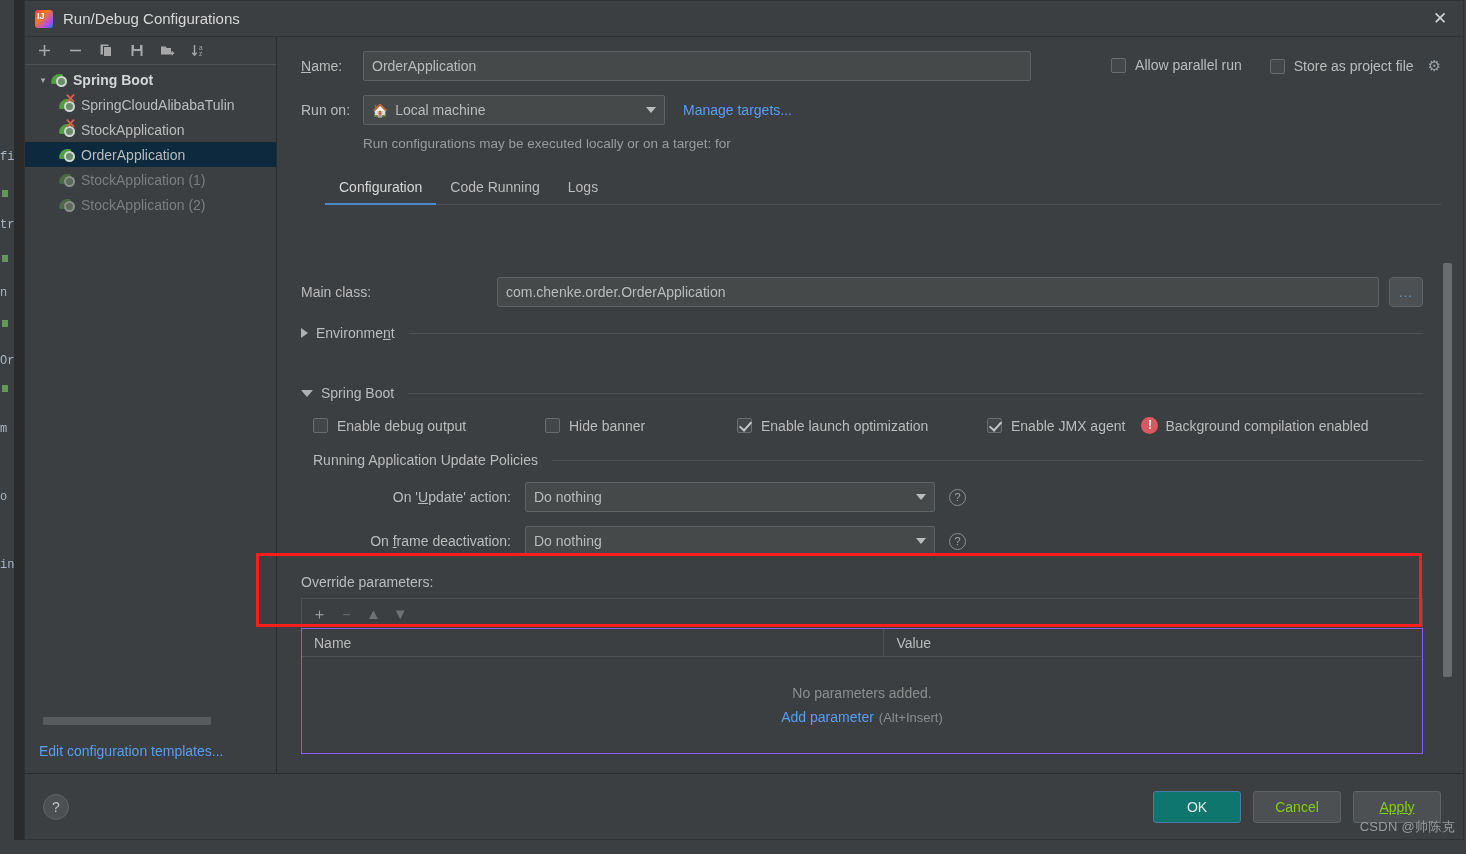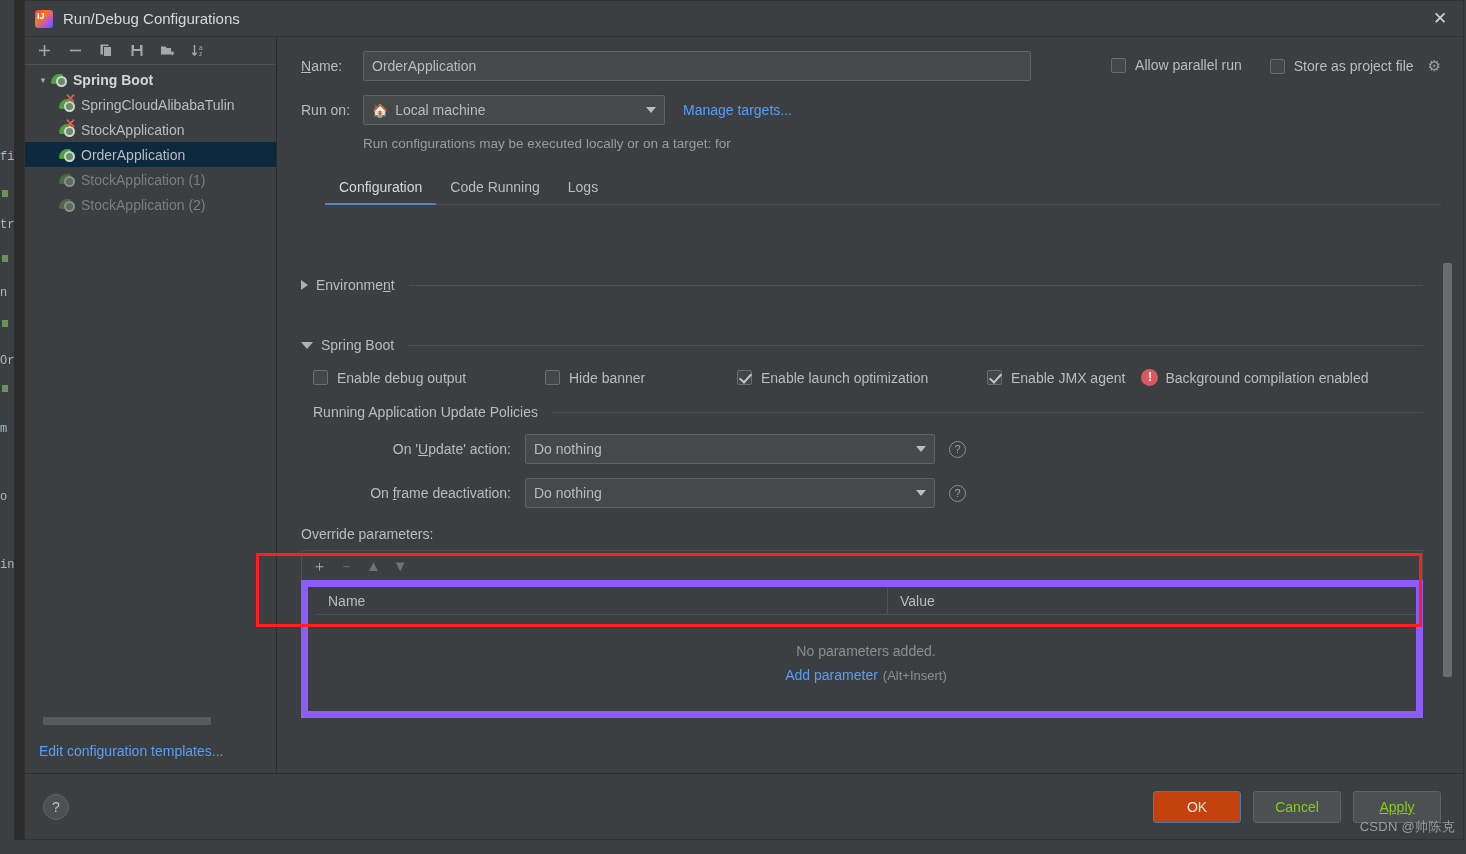--- a/index.html
+++ b/index.html
@@ -273,21 +273,21 @@
 
   .override-label { margin: 18px 0 8px 0; }
 
   .param-toolbar {
     height: 30px; display: flex; align-items: center; gap: 12px;
     padding: 0 10px; border: 1px solid #4e5254; border-bottom: none;
     background: #3c3f41;
   }
   .pt-ic { color: #a7a7a7; font-size: 15px; cursor: default; line-height: 1; }
   .pt-ic.dim { color: #6f7274; }
-  .param-table { border: 7px solid #8b5cf6; padding-left: 8px; }
+  .param-table { border: 1px solid #8b5cf6; }
   .param-head {
     display: flex; height: 28px; align-items: center;
     border-bottom: 1px solid #4e5254; background: #3c3f41;
   }
   .param-head .col { padding-left: 12px; color: #bbbbbb; font-size: 14px; }
   .col-name { width: 52%; border-right: 1px solid #4e5254; height: 100%; display:flex; align-items:center; }
   .col-value { flex: 1 1 auto; height: 100%; display: flex; align-items: center; }
   .param-empty {
     height: 96px; display: flex; flex-direction: column;
     align-items: center; justify-content: center; gap: 8px;
@@ -315,21 +315,21 @@
     color: #c0c0c0; font-size: 14px; display: flex;
     align-items: center; justify-content: center; cursor: default;
   }
   .footer-spacer { flex: 1 1 auto; }
   .btn {
     height: 32px; min-width: 88px; padding: 0 16px; margin-left: 12px;
     border-radius: 3px; font-size: 14px; display: flex;
     align-items: center; justify-content: center; cursor: default;
     border: 1px solid #5e6366; background: #4c5052; color: #84cc16;
   }
-  .btn.primary { background: #c2410c; border-color: #4a7aa8; color: #e6e6e6; }
+  .btn.primary { background: #0f766e; border-color: #4a7aa8; color: #e6e6e6; }
   .btn .u { text-decoration: underline; }
 
   .watermark {
     position: absolute; right: 8px; bottom: 3px;
     color: #9b9b9b; font-size: 13px; letter-spacing: .3px;
   }
 </style>
 </head>
 <body>
 
@@ -519,20 +519,25 @@
         <div class="tabs">
           <div class="tab active">Configuration</div>
           <div class="tab">Code Running</div>
           <div class="tab">Logs</div>
         </div>
       </div>
 
       <div class="config-area">
         <div class="cfg-scrollbar"></div>
 
+        <div class="row mainclass-row">
+          <div class="lbl mainclass-label">Main class:</div>
+          <div class="text-input" id="mainclass-input">com.chenke.order.OrderApplication</div>
+          <div class="dots-btn">...</div>
+        </div>
 
         <div class="section-head">
           <div class="tri"></div>
           <div class="section-title">Environme<span class="u">n</span>t</div>
           <div class="hr"></div>
         </div>
 
         <div style="height:38px"></div>
 
         <div class="section-head">

